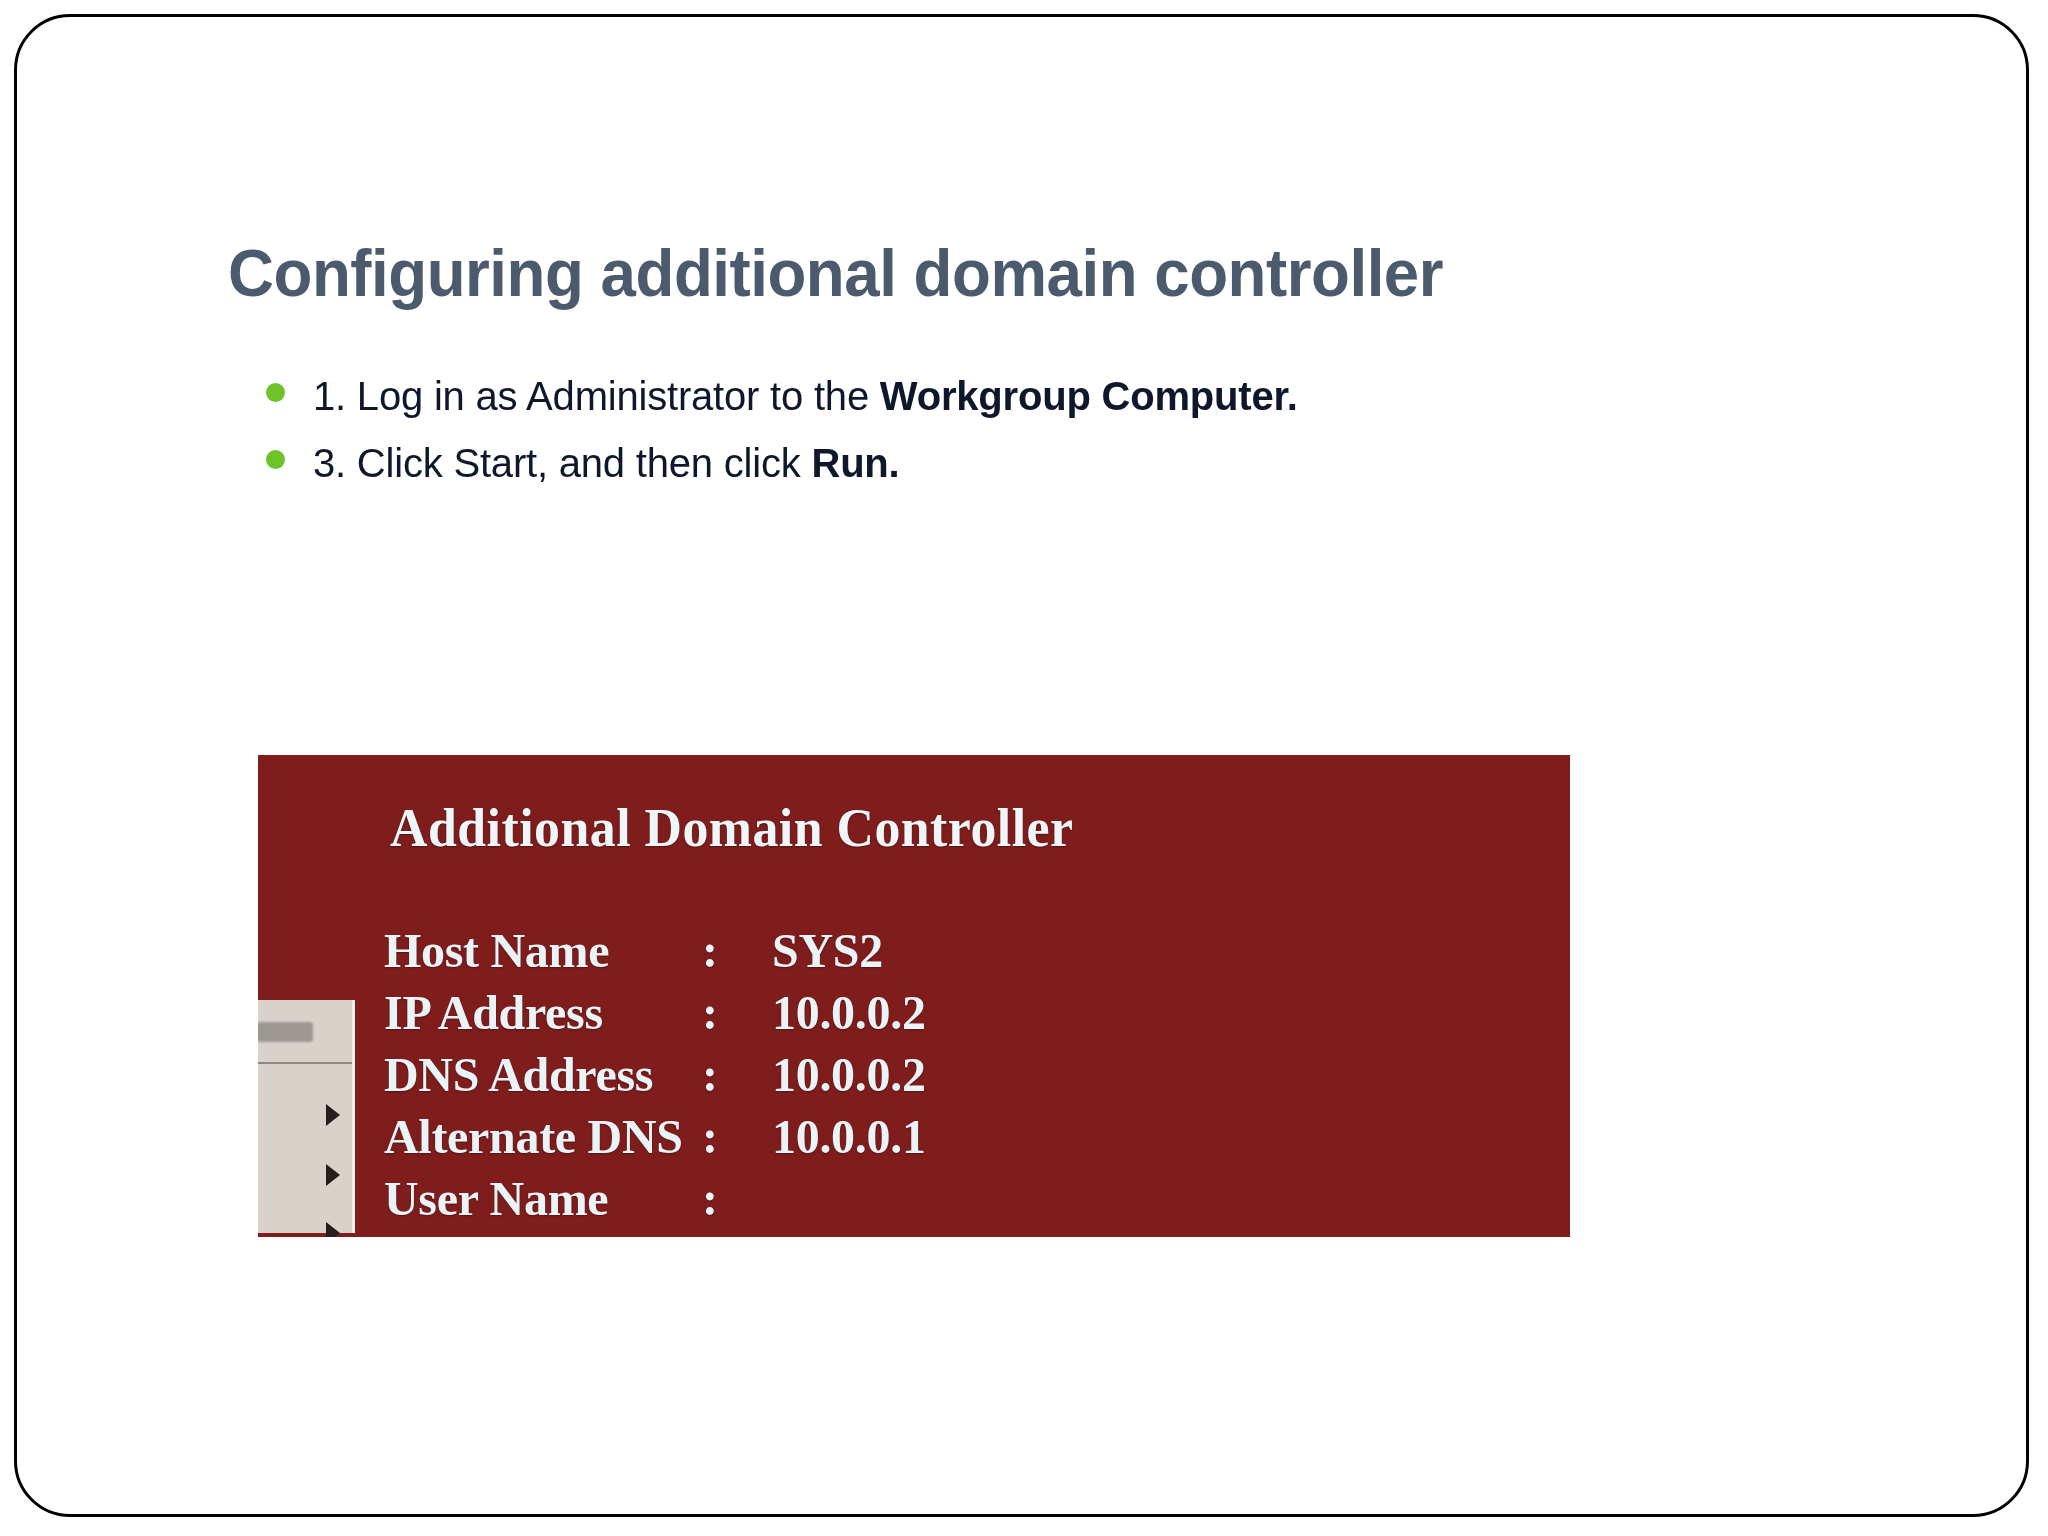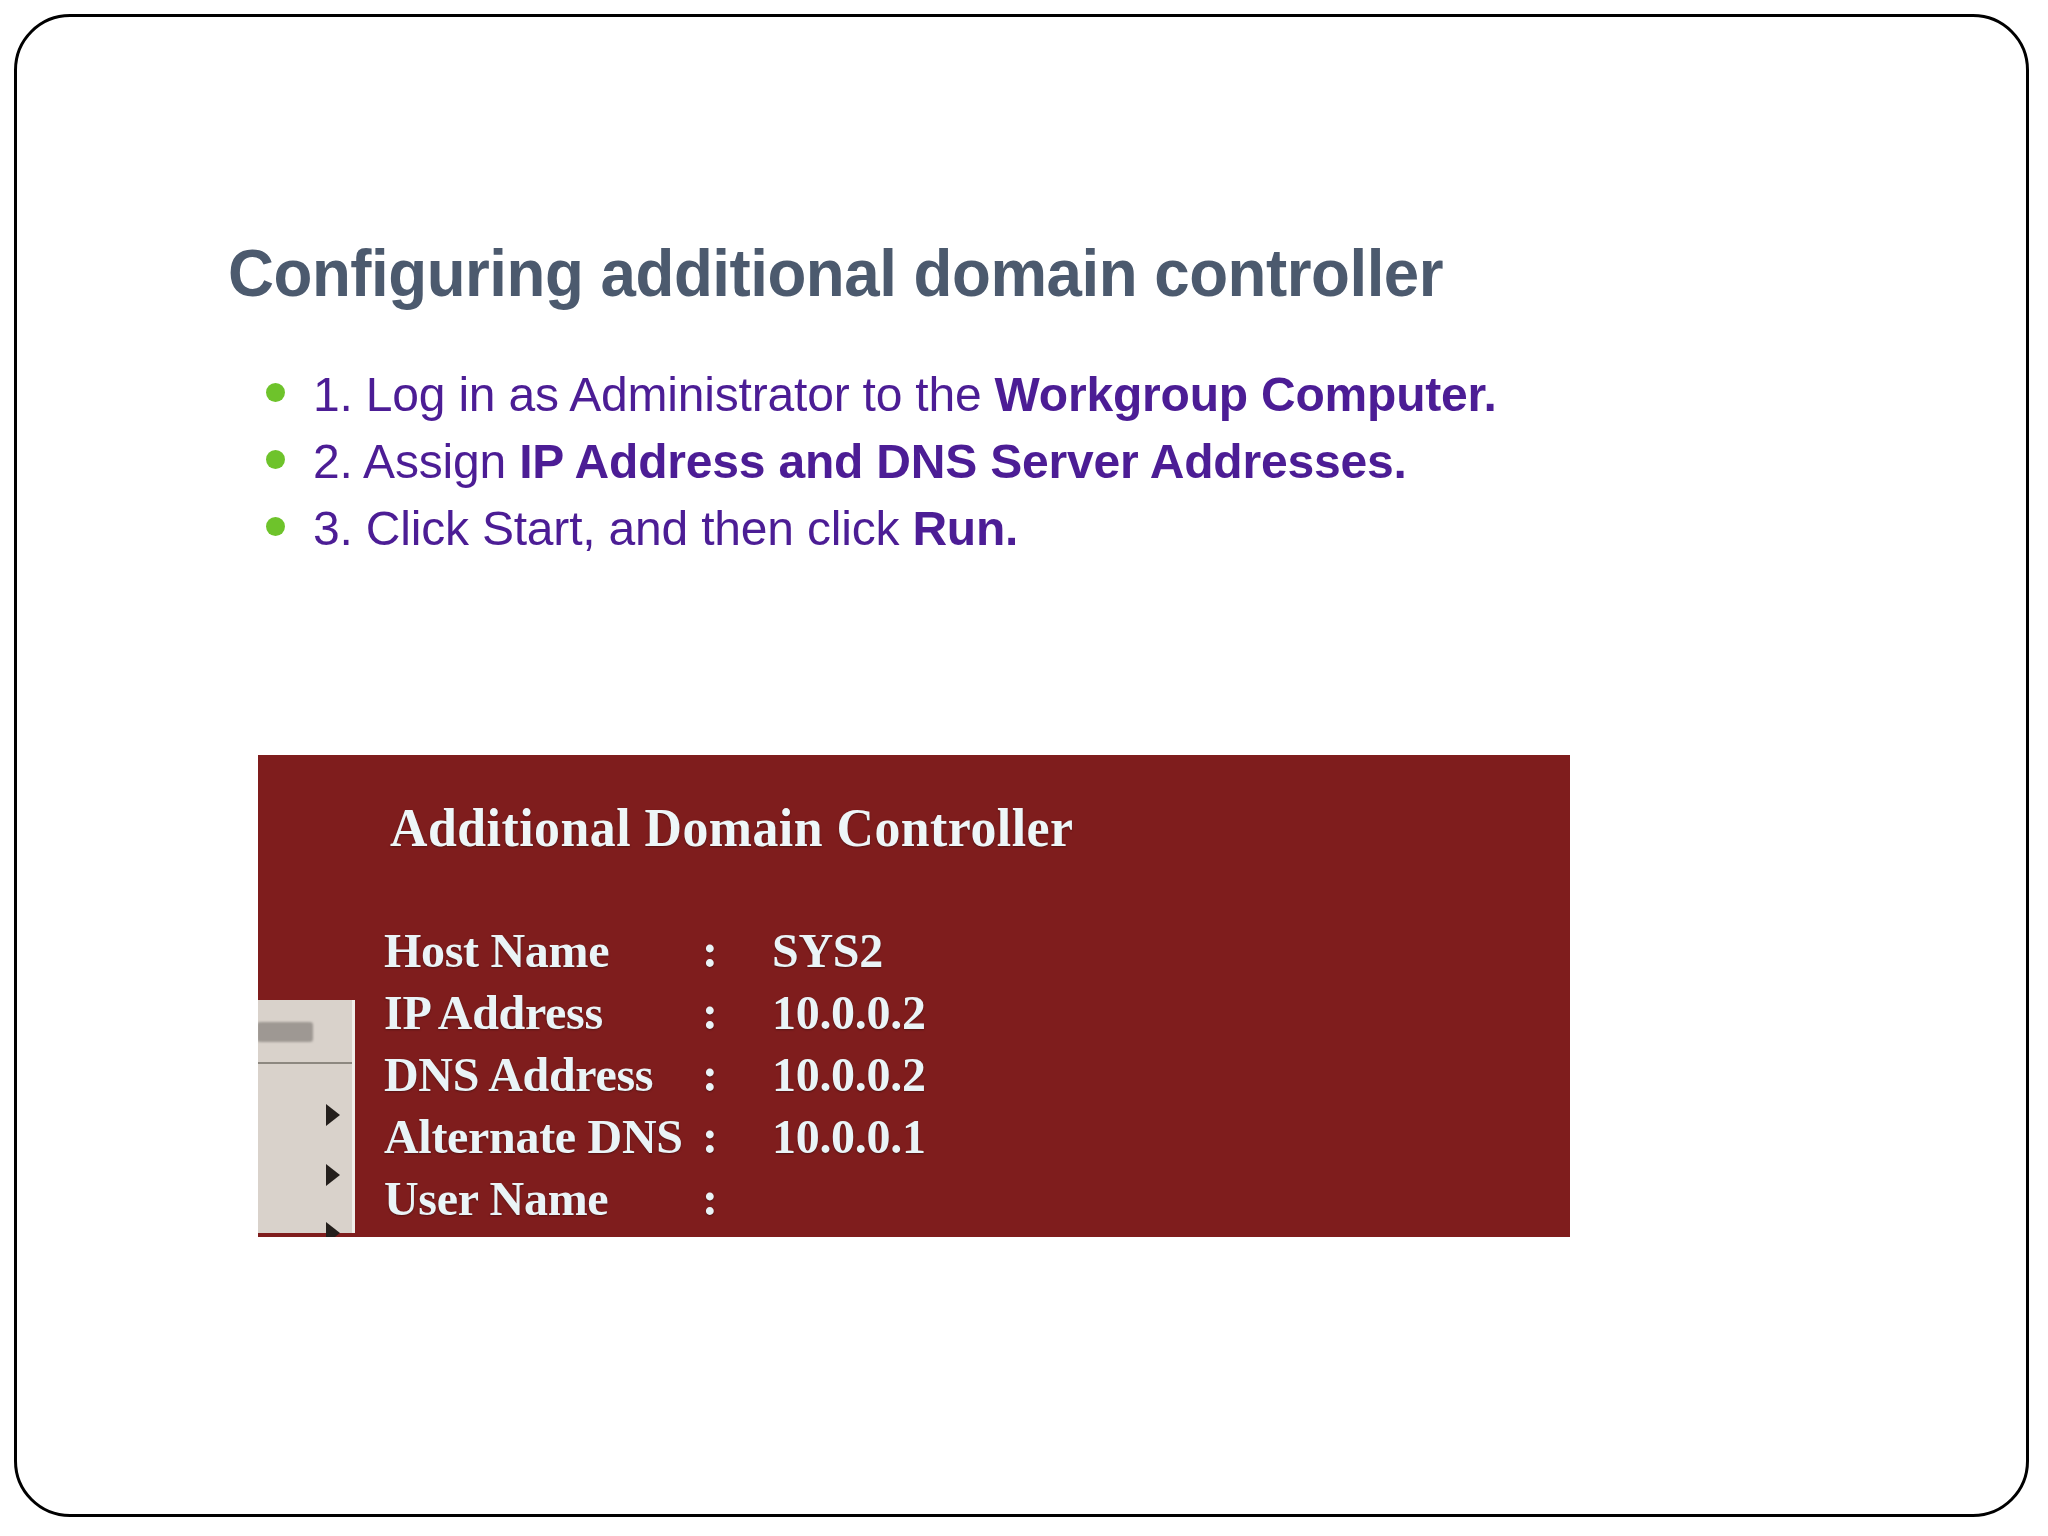--- a/index.html
+++ b/index.html
@@ -68,22 +68,22 @@
   .bullet-dot {
     position: absolute;
     left: 8px;
     top: 21px;
     width: 19px;
     height: 19px;
     border-radius: 50%;
     background: #6ec32b;
   }
   .bullet-text {
-    font-size: 48px;
-    color: #4c1d95;
+    font-size: 40px;
+    color: #0f172a;
     font-family: "Liberation Sans", sans-serif;
     white-space: nowrap;
     line-height: 1.1;
     letter-spacing: -0.2px;
   }
   .bullet-text b {
     font-weight: bold;
   }
 
   
@@ -195,24 +195,20 @@
 
   <h1 id="slide-title">Configuring additional domain controller</h1>
 
   <div id="bullet-list">
 
     <div class="bullet-row">
       <span class="bullet-dot"></span>
       <span class="bullet-text"><span>1. Log in as Administrator to the </span><b>Workgroup Computer.</b></span>
     </div>
 
-    <div class="bullet-row">
-      <span class="bullet-dot"></span>
-      <span class="bullet-text"><span>2. Assign </span><b>IP Address and DNS Server Addresses.</b></span>
-    </div>
 
     <div class="bullet-row">
       <span class="bullet-dot"></span>
       <span class="bullet-text"><span>3. Click Start, and then click </span><b>Run.</b></span>
     </div>
 
 
   </div>
 
   <div id="screenshot-panel">

